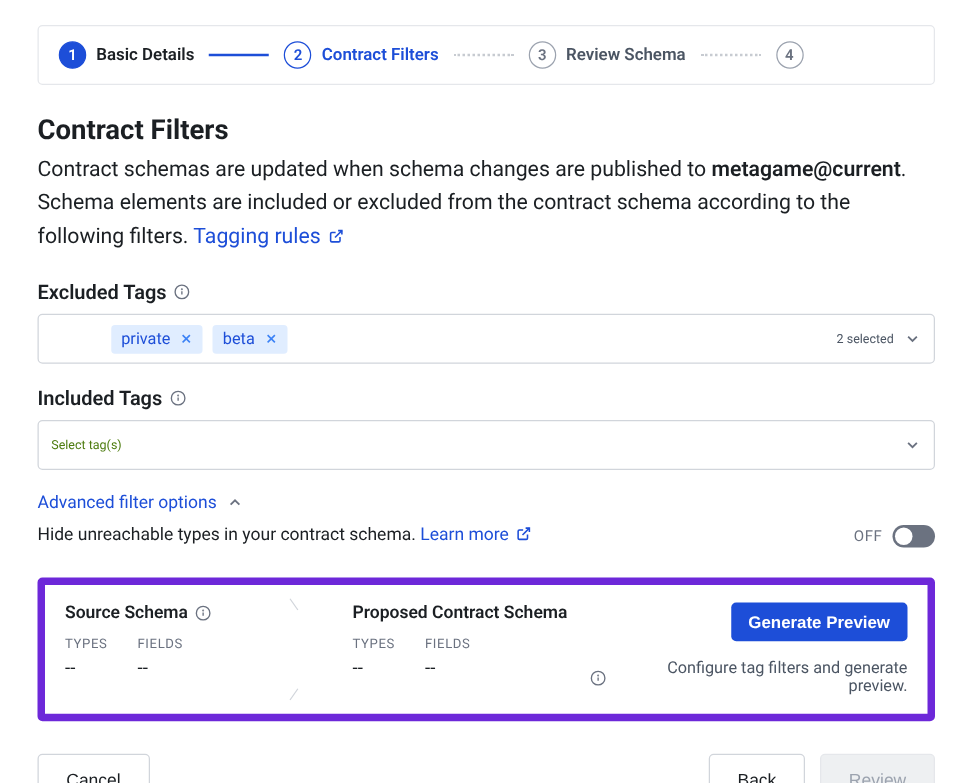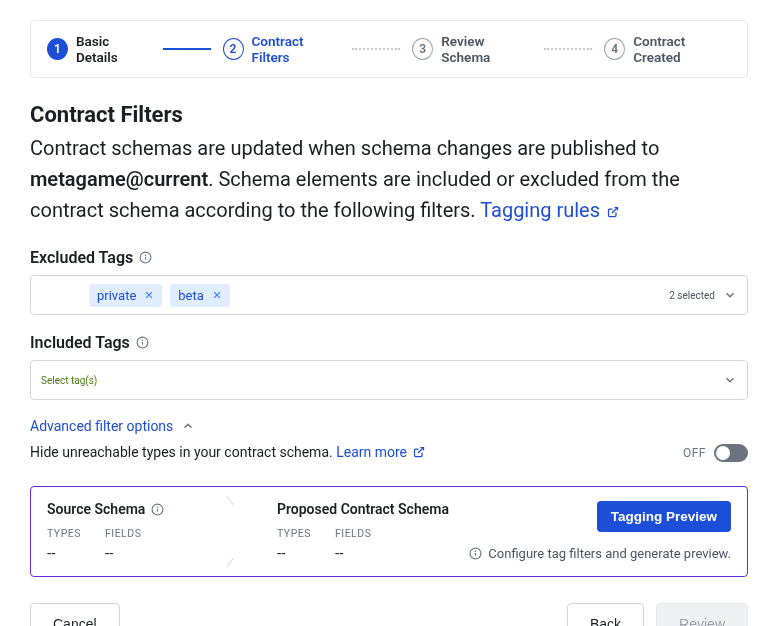--- a/index.html
+++ b/index.html
@@ -35,21 +35,21 @@
 .step-circle.done { background: #1d4ed8; border-color: #1d4ed8; color: #fff; }
 .step-circle.active { border-color: #1d4ed8; color: #1d4ed8; }
 .step-label { font-size: 13.5px; font-weight: 600; color: #1b1f23; }
 .step-label.active { color: #1d4ed8; }
 .step-label.muted { color: #4b5563; }
 .connector { height: 2px; flex: 0 0 48px; }
 .connector.solid { background: #1d4ed8; }
 .connector.dotted { border-top: 2px dotted #c7cbd1; }
 
 h1.page-title { font-size: 22px; font-weight: 700; margin-top: 24px; margin-bottom: 6px; }
-.subtitle { font-size: 20px; color: #1b1f23; line-height: 1.55; margin-bottom: 22px; }
+.subtitle { font-size: 17px; color: #1b1f23; line-height: 1.55; margin-bottom: 22px; }
 .subtitle strong { font-weight: 600; }
 .link { color: #1d4ed8; cursor: pointer; }
 .ext-icon svg { width: 12px; height: 12px; vertical-align: -1px; margin-left: 2px; }
 
 .field-label {
   font-size: 16px; font-weight: 600; margin-bottom: 8px;
   display: flex; align-items: center; gap: 6px;
 }
 .info-icon svg { width: 13px; height: 13px; display: block; }
 .info-icon { color: #6b7280; }
@@ -87,21 +87,21 @@
 .switch {
   width: 34px; height: 18px; border-radius: 9px; background: #6b7280;
   position: relative; cursor: pointer;
 }
 .switch::after {
   content: ""; position: absolute; left: 2px; top: 2px;
   width: 14px; height: 14px; background: #fff; border-radius: 50%;
 }
 
 .schema-card {
-  border: 1px solid #6d28d9; border-radius: 4px;
+  border: 6px solid #6d28d9; border-radius: 4px;
   padding: 14px 16px;
   display: grid;
   grid-template-columns: 180px 30px 180px 1fr;
   gap: 10px;
   align-items: start;
   margin-bottom: 26px;
   position: relative;
 }
 .chevron-notch {
   position: absolute;
@@ -161,21 +161,20 @@
     <div class="step-label active">Contract Filters</div>
   </div>
   <div class="connector dotted"></div>
   <div class="step">
     <div class="step-circle">3</div>
     <div class="step-label muted">Review Schema</div>
   </div>
   <div class="connector dotted"></div>
   <div class="step">
     <div class="step-circle">4</div>
-    <div class="step-label muted">Contract Created</div>
   </div>
 </div>
 
 <h1 class="page-title">Contract Filters</h1>
 <p class="subtitle">
   <span>Contract schemas are updated when schema changes are published to </span><strong>metagame@current</strong><span>. Schema elements are included or excluded from the contract schema according to the following filters. </span>
   <span class="link">
     <span>Tagging rules</span>
     <span class="ext-icon">
       <svg viewBox="0 0 24 24" fill="none" stroke="currentColor" stroke-width="2.5">
@@ -309,21 +308,21 @@
         <div class="lab">TYPES</div>
         <div class="val">--</div>
       </div>
       <div class="stat">
         <div class="lab">FIELDS</div>
         <div class="val">--</div>
       </div>
     </div>
   </div>
   <div class="gen-col">
-    <button class="gen-btn">Tagging Preview</button>
+    <button class="gen-btn">Generate Preview</button>
     <div class="gen-hint">
       <span class="info-icon">
         <svg viewBox="0 0 24 24" fill="none" stroke="currentColor" stroke-width="2">
             <circle cx="12" cy="12" r="10"></circle>
             <line x1="12" y1="11" x2="12" y2="16"></line>
             <circle cx="12" cy="8" r="0.5" fill="currentColor"></circle>
           </svg>
       </span>
       <span>Configure tag filters and generate preview.</span>
     </div>

